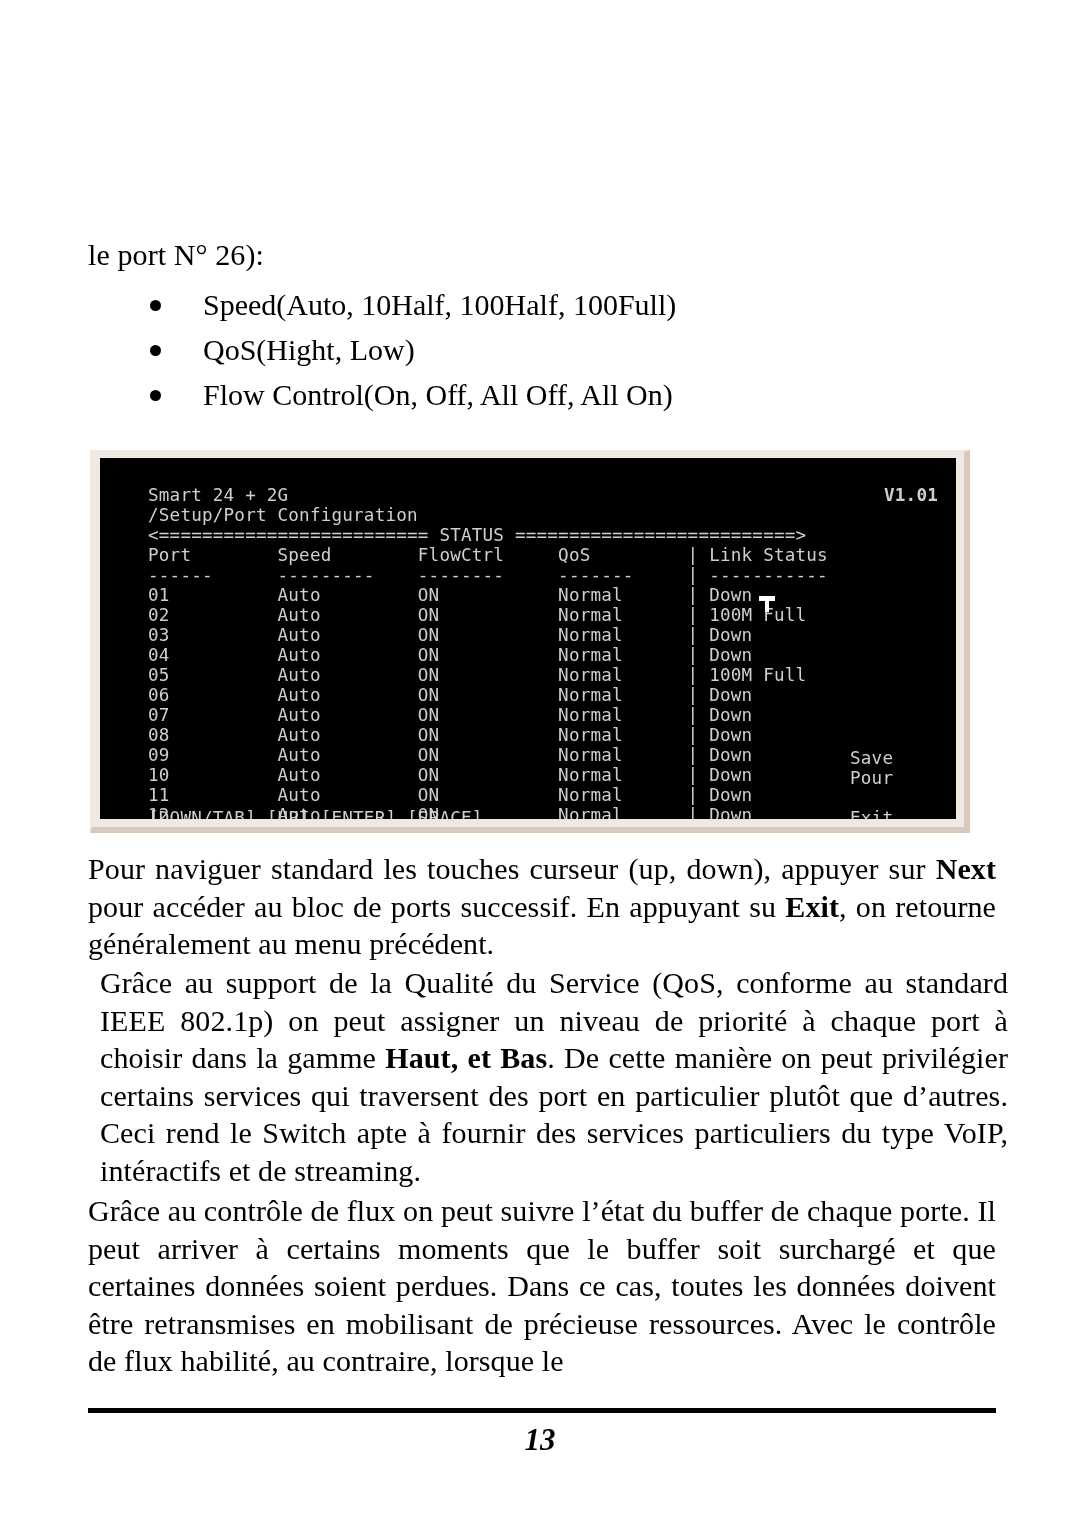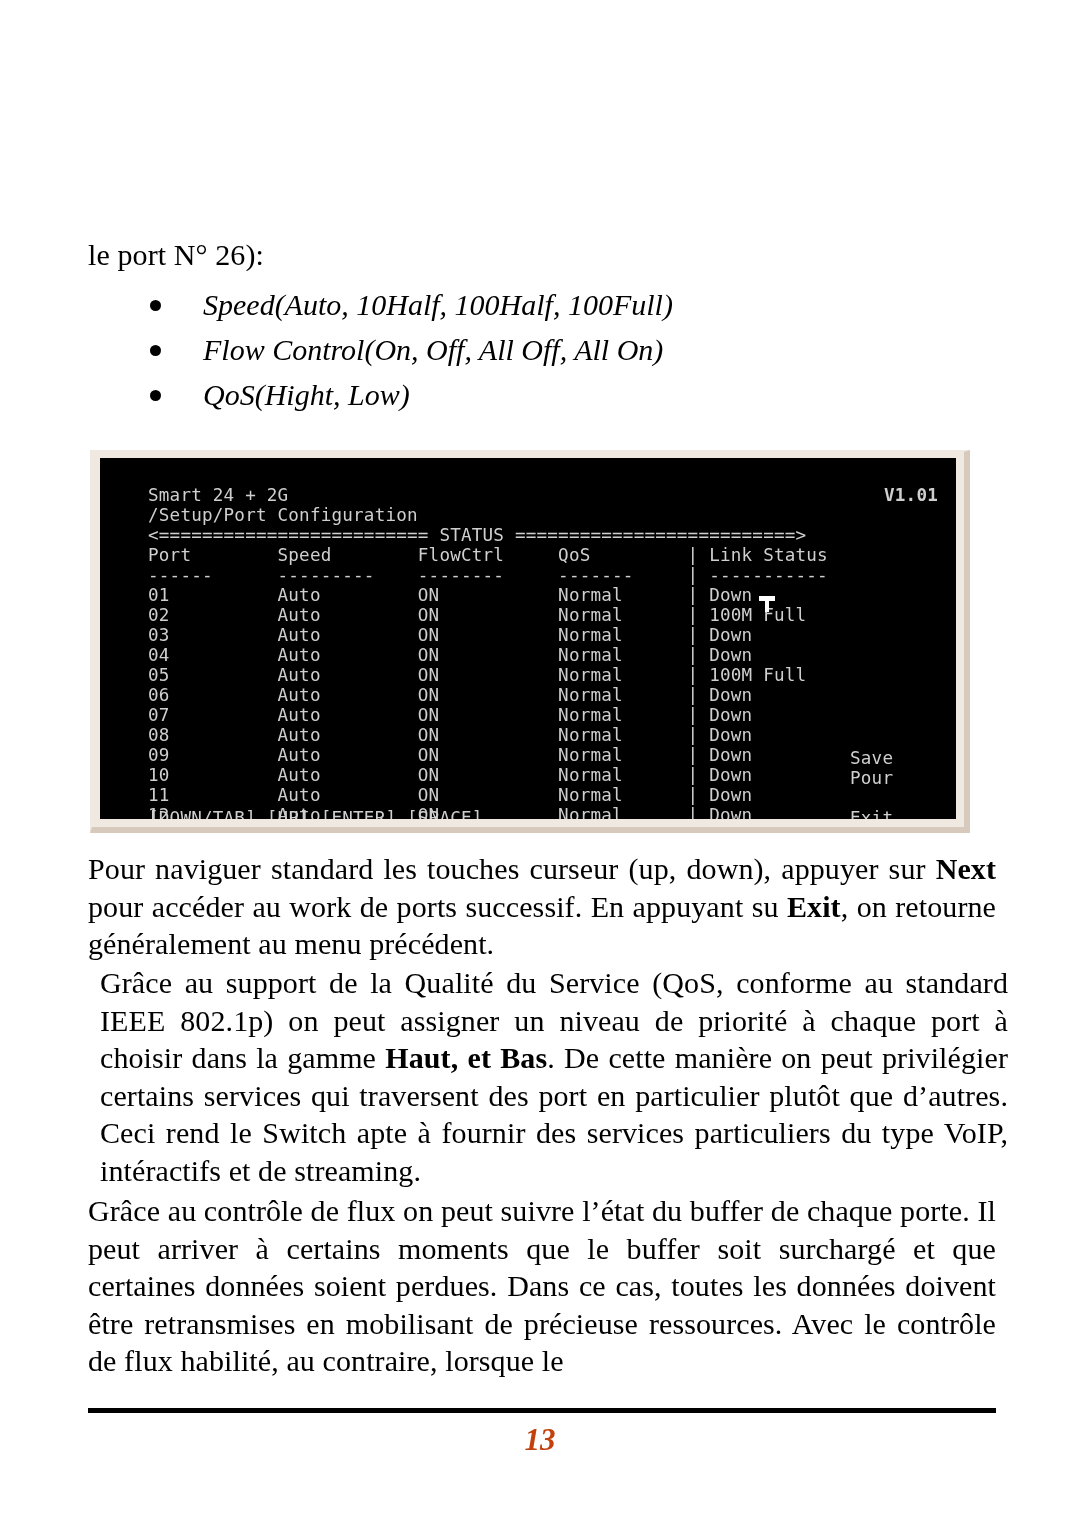--- a/index.html
+++ b/index.html
@@ -47,21 +47,20 @@
 
   
   #feature-list {
     position: absolute;
     left: 88px;
     top: 238px;
     width: 910px;
     margin: 0;
     padding: 0;
     list-style: none;
-    font-style: italic;
   }
   #feature-list li {
     position: relative;
     padding-left: 115px;
     font-family: "Liberation Serif", "DejaVu Serif", serif;
     font-size: 30px;
     line-height: 45px;
     white-space: nowrap;
   }
   #feature-list li .bullet-dot {
@@ -162,42 +161,42 @@
   #page-number {
     position: absolute;
     left: 0;
     top: 1378px;
     width: 1080px;
     text-align: center;
     font-family: "Liberation Serif", "DejaVu Serif", serif;
     font-style: italic;
     font-weight: bold;
     font-size: 31px;
-    color: #c2410c;
+    color: #000000;
   }
 </style>
 </head>
 <body>
 
 <div class="page">
 
   <div class="body-text" id="intro-line">le port N° 26):</div>
 
   <ul id="feature-list">
     <li>
       <span class="bullet-dot"></span>
       <span>Speed(Auto, 10Half, 100Half, 100Full)</span>
     </li>
     <li>
       <span class="bullet-dot"></span>
-      <span>Flow Control(On, Off, All Off, All On)</span>
+      <span>QoS(Hight, Low)</span>
     </li>
     <li>
       <span class="bullet-dot"></span>
-      <span>QoS(Hight, Low)</span>
+      <span>Flow Control(On, Off, All Off, All On)</span>
     </li>
   </ul>
 
   <div id="terminal-figure">
     <div id="terminal-screen">
 
       <pre class="term" id="term-body">Smart 24 + 2G
 /Setup/Port Configuration
 &lt;========================= STATUS ==========================&gt;
 Port        Speed        FlowCtrl     QoS         | Link Status
@@ -227,21 +226,21 @@
 
       <pre class="term" id="term-footer">[DOWN/TAB] [UP] [ENTER] [SPACE]
 QoS don't work if flow control was ON</pre>
 
       <div id="cursor-artifact"></div>
       <div id="cursor-artifact-stem"></div>
     </div>
   </div>
 
   <div class="body-text" id="para-1">
-    <span>Pour naviguer standard les touches curseur (up, down), appuyer sur </span><b>Next</b><span> pour accéder au work de ports successif. En appuyant su </span><b>Exit</b><span>, on retourne généralement au menu précédent.</span>
+    <span>Pour naviguer standard les touches curseur (up, down), appuyer sur </span><b>Next</b><span> pour accéder au bloc de ports successif. En appuyant su </span><b>Exit</b><span>, on retourne généralement au menu précédent.</span>
   </div>
 
   <div class="body-text" id="para-2">
     <span>Grâce au support de la Qualité du Service (QoS, conforme au standard IEEE 802.1p) on peut assigner un niveau de priorité à chaque port à choisir dans la gamme </span><b>Haut, et Bas</b><span>. De cette manière on peut privilégier certains services qui traversent des port  en particulier plutôt que d’autres. Ceci rend le Switch apte à fournir des services particuliers du type VoIP, intéractifs et de streaming.</span>
   </div>
 
   <div class="body-text" id="para-3">Grâce au contrôle de flux on peut suivre l’état du buffer de chaque porte. Il peut arriver à certains moments que le buffer soit surchargé et que certaines données soient perdues. Dans ce cas, toutes les données doivent être retransmises en mobilisant de précieuse ressources. Avec le contrôle de flux habilité, au contraire, lorsque le</div>
 
   <div id="footer-rule"></div>
   <div id="page-number">13</div>

